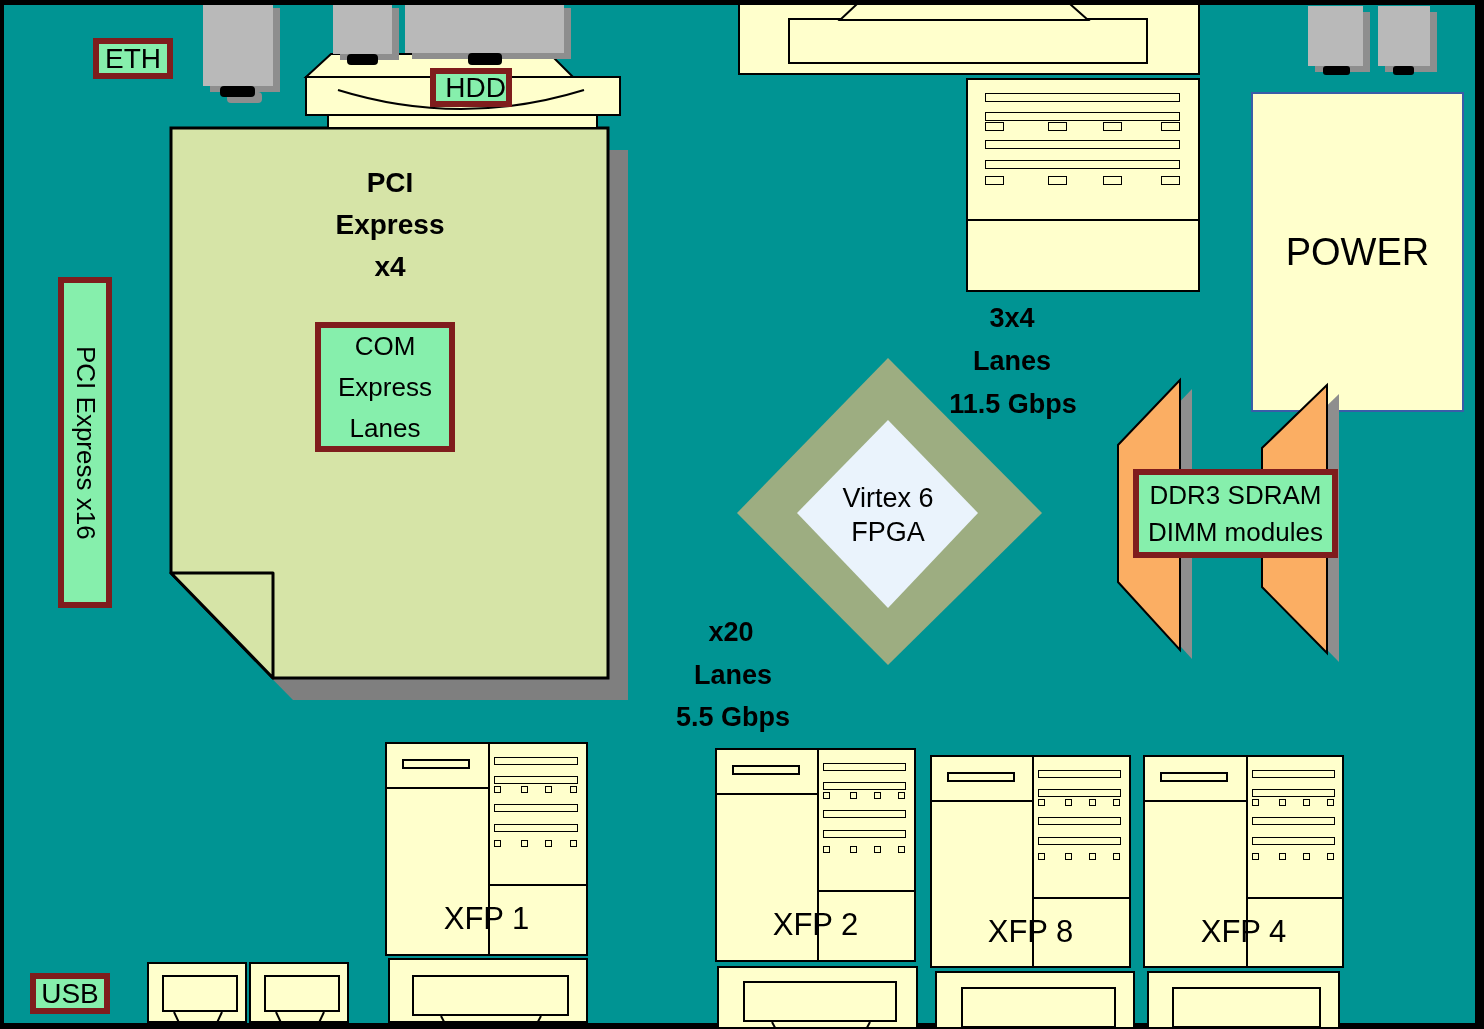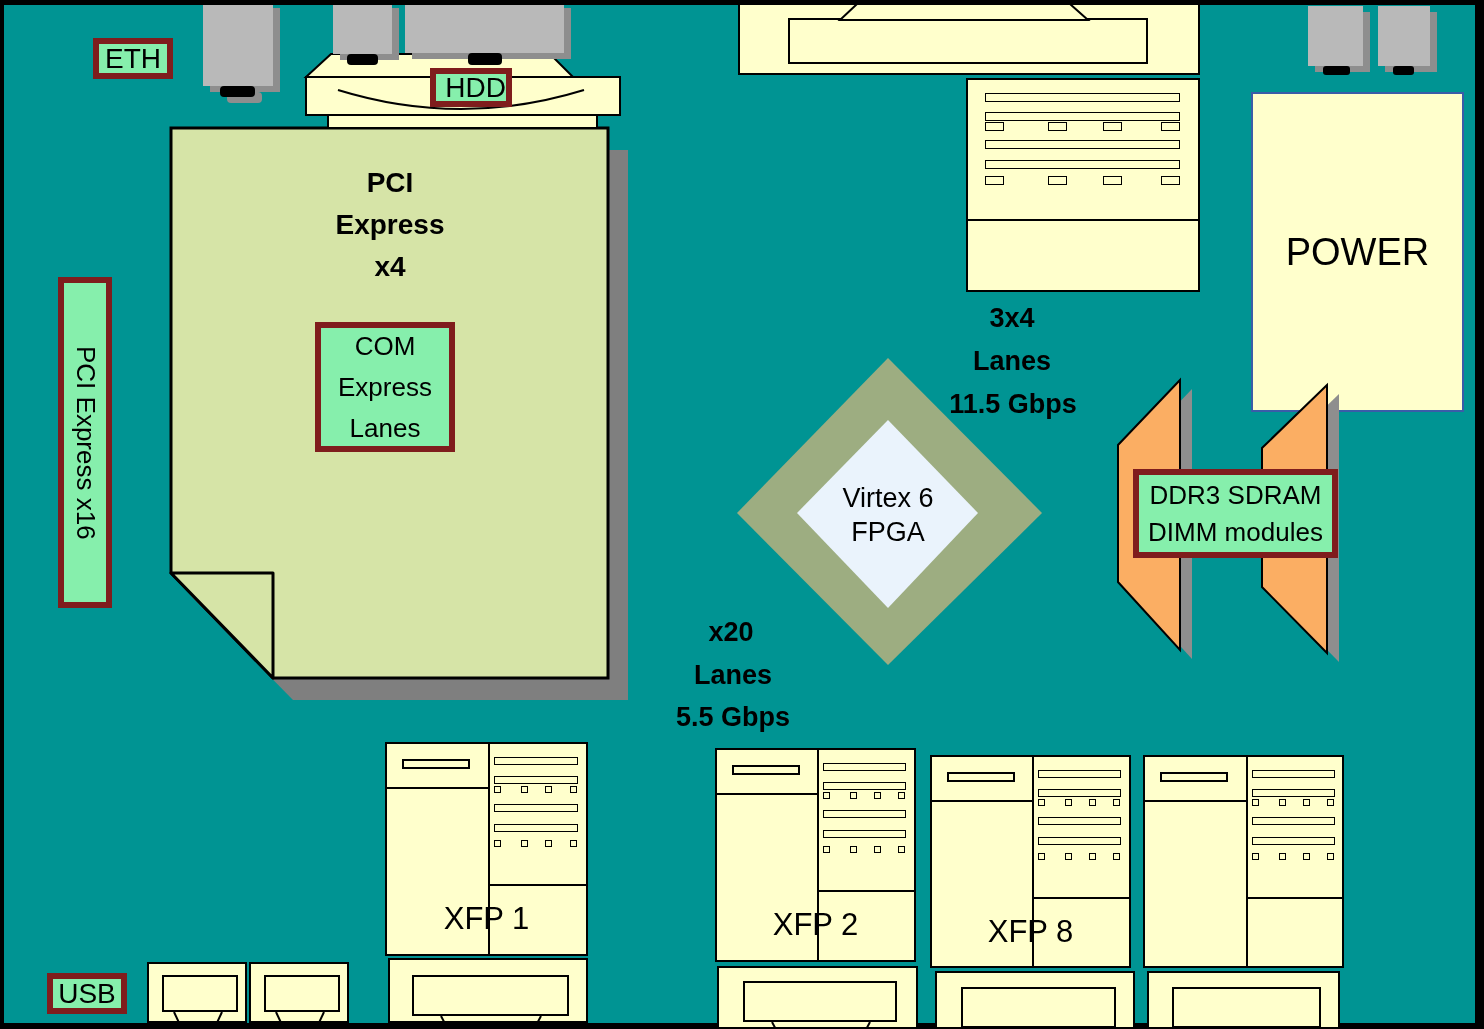--- a/index.html
+++ b/index.html
@@ -136,20 +136,21 @@
         <div class="pat" style="left: 107px; top: 42px; width: 7px; height: 7px;"></div>
         <div class="pat" style="left: 134px; top: 42px; width: 7px; height: 7px;"></div>
         <div class="pat" style="left: 158px; top: 42px; width: 7px; height: 7px;"></div>
         <div class="pat" style="left: 182px; top: 42px; width: 7px; height: 7px;"></div>
         <div class="pat" style="left: 107px; top: 96px; width: 7px; height: 7px;"></div>
         <div class="pat" style="left: 134px; top: 96px; width: 7px; height: 7px;"></div>
         <div class="pat" style="left: 158px; top: 96px; width: 7px; height: 7px;"></div>
         <div class="pat" style="left: 182px; top: 96px; width: 7px; height: 7px;"></div>
       </div>
     <div class="hline" style="left:101px;top:140px;width:97px;"></div>
+    <div class="mod-label" style="left:0;width:100%;">XFP 4</div>
   </div>
 
   <div class="conn" style="left:147px;top:962px;width:100px;height:61px;">
     <div class="conn-inner" style="left:13px;top:11px;width:76px;height:37px;"></div>
     <div class="leg" style="left:24px;top:48px;height:13px;transform:rotate(-25deg);"></div>
     <div class="leg" style="left:72px;top:48px;height:13px;transform:rotate(25deg);"></div>
   </div>
   <div class="conn" style="left:249px;top:962px;width:100px;height:61px;">
     <div class="conn-inner" style="left:13px;top:11px;width:76px;height:37px;"></div>
     <div class="leg" style="left:24px;top:48px;height:13px;transform:rotate(-25deg);"></div>
@@ -226,21 +227,21 @@
     <polygon points="1339,394 1274,457 1274,596 1339,662" fill="#8E8E8E"></polygon>
     <polygon points="1327,385 1262,448 1262,587 1327,653" fill="#FBAE63" stroke="#000" stroke-width="2"></polygon>
   </svg>
 
   <div class="tag" style="left:93px;top:38px;width:80px;height:41px;">
     <span>ETH</span>
   </div>
   <div class="tag" style="left:430px;top:68px;width:82px;height:39px;justify-content:flex-end;">
     <span>HDD</span>
   </div>
-  <div class="tag" style="left:30px;top:973px;width:80px;height:41px;margin-left:17px;">
+  <div class="tag" style="left:30px;top:973px;width:80px;height:41px;">
     <span>USB</span>
   </div>
   <div class="tag" style="left:58px;top:277px;width:54px;height:331px;">
     <span class="vtag">PCI Express x16</span>
   </div>
 
   <div class="txt bold" style="left:390px;top:167px;font-size:28px;">PCI</div>
   <div class="txt bold" style="left:390px;top:209px;font-size:28px;">Express</div>
   <div class="txt bold" style="left:390px;top:251px;font-size:28px;">x4</div>
 

